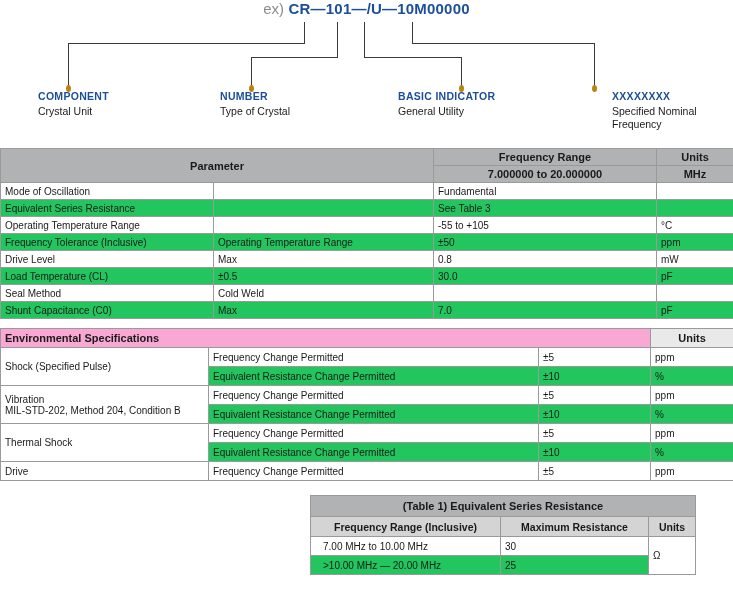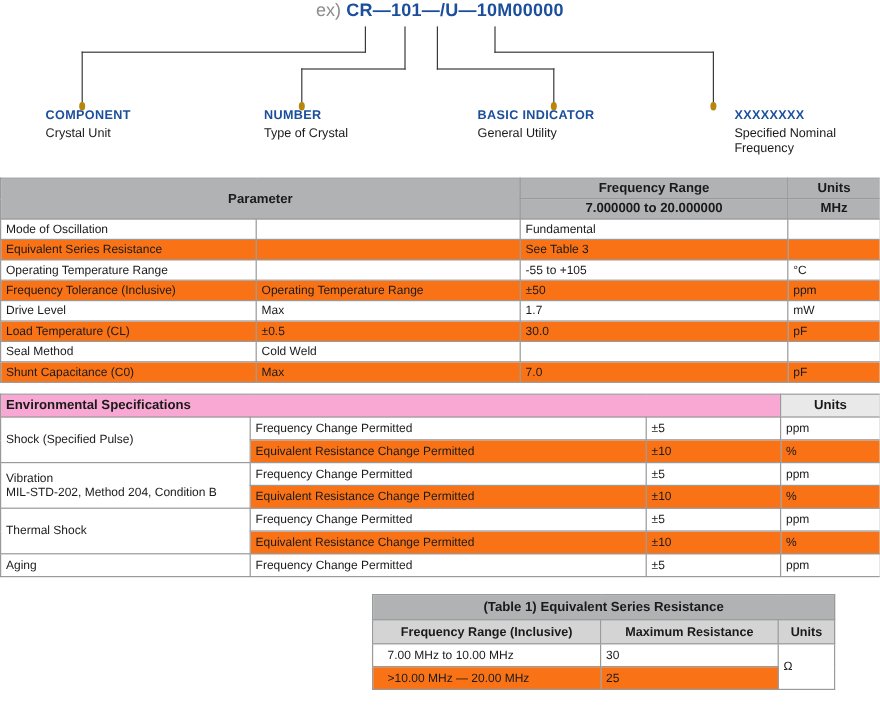--- a/index.html
+++ b/index.html
@@ -44,21 +44,21 @@
   td,th{
     border:1px solid #9a9a9a;
     font-size:10px;
     padding:0 4px;
     height:16px;
     vertical-align:middle;
     font-weight:normal;
     color:#1a1a1a;
   }
   .hdr{background:#b0b2b4;font-weight:bold;text-align:center;font-size:11px;}
-  .alt{background:#f97316;}
+  .alt{background:#22c55e;}
   .wht{background:#ffffff;}
   .c{text-align:left;}
   .l{text-align:left;}
 
   
   .t-param{position:absolute;left:0;top:148px;width:733px;}
   
   .t-env{position:absolute;left:0;top:328px;width:733px;}
   .t-env .envhdr{background:#f9a8d4;font-weight:bold;font-size:11px;text-align:left;height:18px;}
   .t-env .unitshdr{background:#e9e9e9;font-weight:bold;font-size:11px;text-align:center;}
@@ -161,21 +161,21 @@
         </tr>
         <tr>
           <td class="l alt">Frequency Tolerance (Inclusive)</td>
           <td class="l alt">Operating Temperature Range</td>
           <td class="c alt">±50</td>
           <td class="c alt">ppm</td>
         </tr>
         <tr>
           <td class="l wht">Drive Level</td>
           <td class="l wht">Max</td>
-          <td class="c wht">1.7</td>
+          <td class="c wht">0.8</td>
           <td class="c wht">mW</td>
         </tr>
         <tr>
           <td class="l alt">Load Temperature (CL)</td>
           <td class="l alt">±0.5</td>
           <td class="c alt">30.0</td>
           <td class="c alt">pF</td>
         </tr>
         <tr>
           <td class="l wht">Seal Method</td>
@@ -241,21 +241,21 @@
           <td class="c wht">±5</td>
           <td class="c wht">ppm</td>
         </tr>
         <tr>
           <td class="l alt">Equivalent Resistance Change Permitted</td>
           <td class="c alt">±10</td>
           <td class="c alt">%</td>
         </tr>
         <tr>
           <td class="l wht" rowspan="1">
-            <div>Aging</div>
+            <div>Drive</div>
           </td>
           <td class="l wht">Frequency Change Permitted</td>
           <td class="c wht">±5</td>
           <td class="c wht">ppm</td>
         </tr>
       </tbody>
   </table>
 
   <table class="t-one">
     <colgroup>

